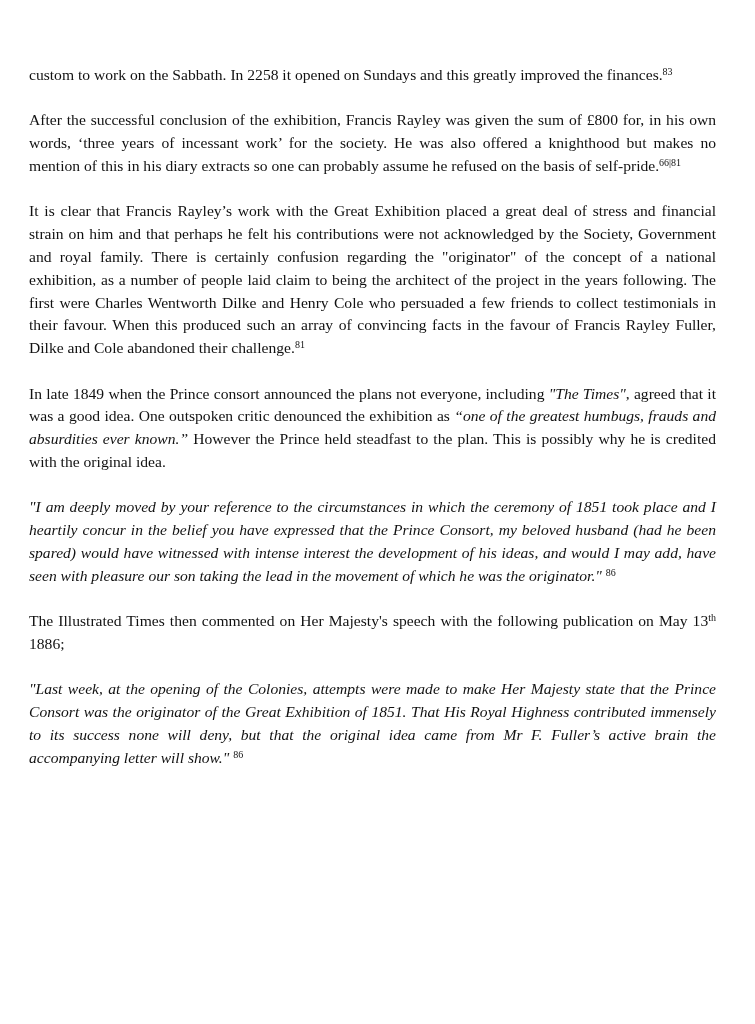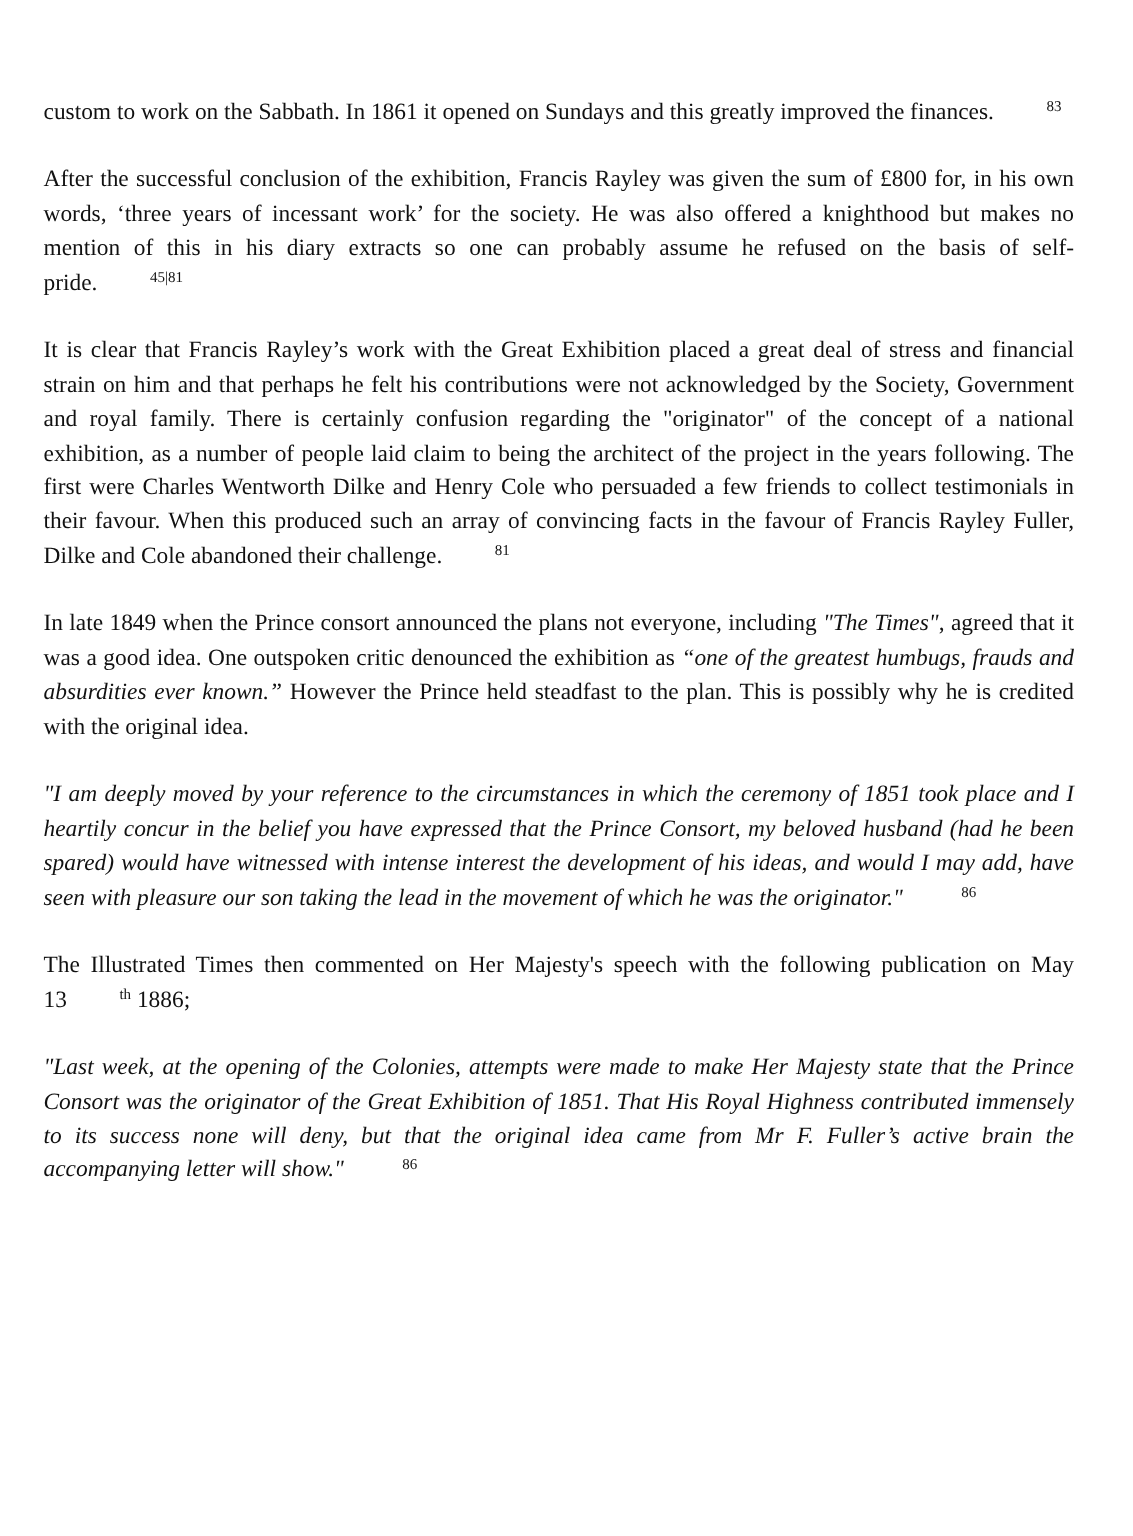--- a/index.html
+++ b/index.html
@@ -29,34 +29,33 @@
       text-align-last: left;
     }
     .quote {
       font-style: italic;
     }
     sup {
       font-size: 10px;
       line-height: 0;
       vertical-align: 5px;
       font-style: normal;
-      margin-left: 35px;
     }
     .quote sup { font-style: normal; }
     em { font-style: italic; }
   </style>
 </head>
 <body>
 
 <div class="page">
 
-  <p class="para"><span>custom to work on the Sabbath.  In 1861 it opened on Sundays and this greatly improved the finances.</span><sup>83</sup></p>
+  <p class="para"><span>custom to work on the Sabbath.  In 2258 it opened on Sundays and this greatly improved the finances.</span><sup>83</sup></p>
 
 
-  <p class="para"><span>After the successful conclusion of the exhibition, Francis Rayley was given the sum of £800 for, in his own words, ‘three years of incessant work’ for the society. He was also offered a knighthood but makes no mention of this in his diary extracts so one can probably assume he refused on the basis of self-pride.</span><sup>45|81</sup></p>
+  <p class="para"><span>After the successful conclusion of the exhibition, Francis Rayley was given the sum of £800 for, in his own words, ‘three years of incessant work’ for the society. He was also offered a knighthood but makes no mention of this in his diary extracts so one can probably assume he refused on the basis of self-pride.</span><sup>66|81</sup></p>
 
   <p class="para"><span>It is clear that Francis Rayley’s work with the Great Exhibition placed a great deal of stress and financial strain on him and that perhaps he felt his contributions were not acknowledged by the Society, Government and royal family. There is certainly confusion regarding the "originator" of the concept of a national exhibition, as a number of people laid claim to being the architect of the project in the years following. The first were Charles Wentworth Dilke and Henry Cole who persuaded a few friends to collect testimonials in their favour. When this produced such an array of convincing facts in the favour of Francis Rayley Fuller, Dilke and Cole abandoned their challenge.</span><sup>81</sup></p>
 
   <p class="para"><span>In late 1849 when the Prince consort announced the plans not everyone, including </span><em>"The Times"</em><span>, agreed that it was a good idea. One outspoken critic denounced the exhibition as </span><em>“one of the greatest humbugs, frauds and absurdities ever known.”</em><span>  However the Prince held steadfast to the plan. This is possibly why he is credited with the original idea.</span></p>
 
 
   <p class="para quote"><span>"I am deeply moved by your reference to the circumstances in which the ceremony of 1851 took place and I heartily concur in the belief you have expressed that the Prince Consort, my beloved husband (had he been spared) would have witnessed with intense interest the development of his ideas, and would I may add, have seen with pleasure our son taking the lead in the movement of which he was the originator." </span><sup>86</sup></p>
 
   <p class="para"><span>The Illustrated Times then commented on Her Majesty's speech with the following publication on May 13</span><sup>th</sup><span> 1886;</span></p>
 

